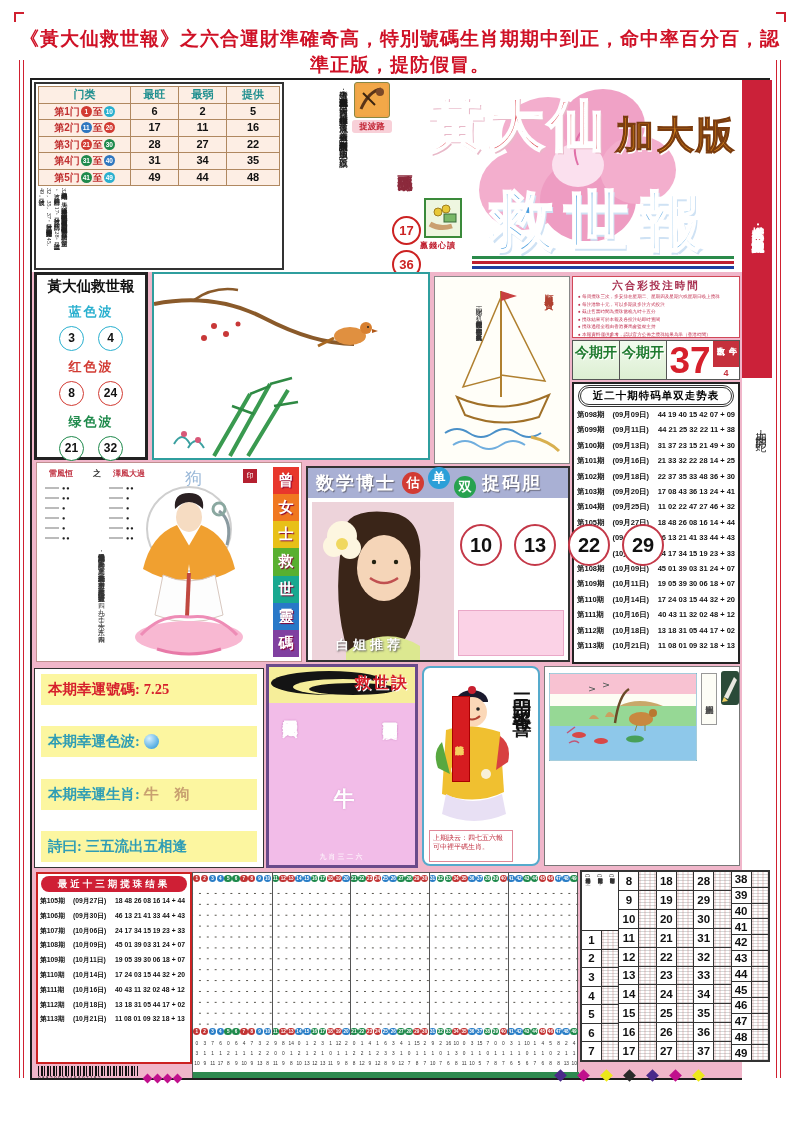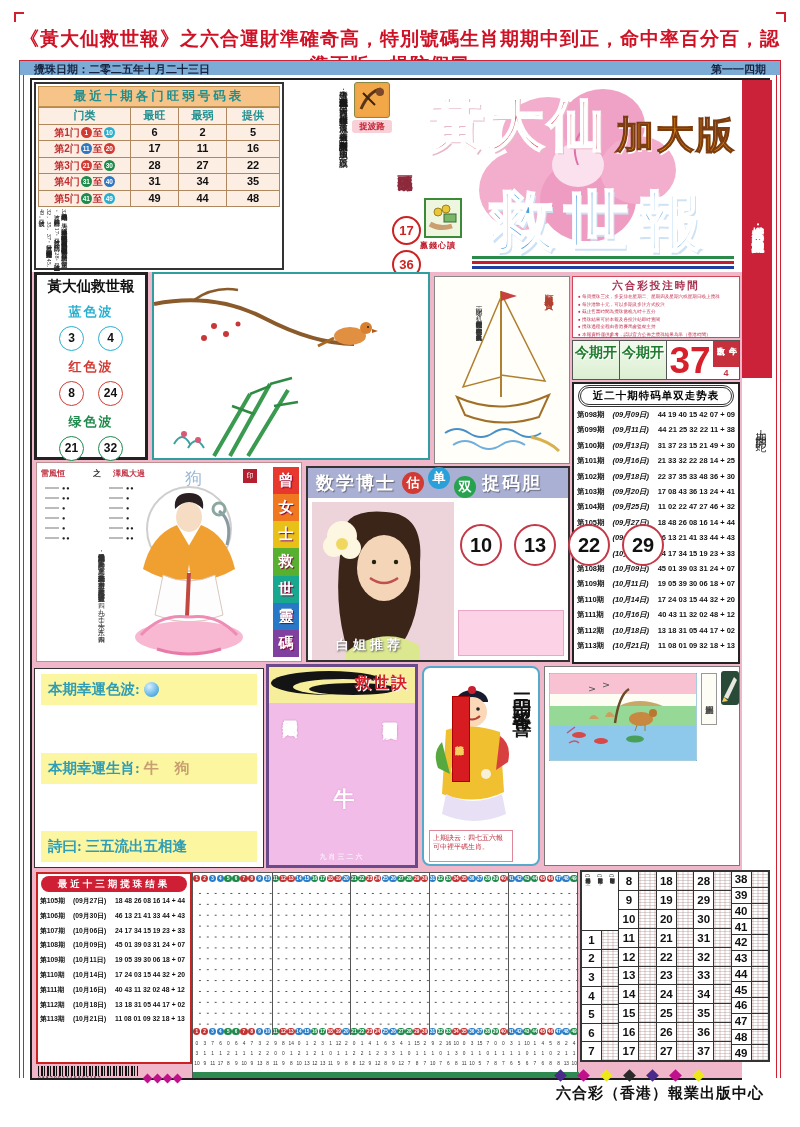--- a/index.html
+++ b/index.html
@@ -84,21 +84,21 @@
   #redside{flex:1;background:#c5303c;display:flex;flex-direction:column;}
   #redside .lbls{flex:1;display:flex;justify-content:center;gap:2px;}
   #redside .lbls span{writing-mode:vertical-rl;color:#fff;font-size:8px;font-weight:bold;line-height:10px;}
   #redside .cnt{height:12px;background:#fff;color:#c5303c;font-size:9px;font-weight:bold;text-align:center;line-height:12px;}
   
   #trend{left:540px;top:302px;width:168px;height:282px;border:2px solid #222;padding:2px 3px;}
   #trend-title{margin:1px auto 2px;width:150px;border:1.5px solid #333;border-radius:9px;outline:1px solid #333;
                outline-offset:1px;font-size:10.5px;font-weight:bold;text-align:center;letter-spacing:1px;padding:1px 0;}
   .trend-row{display:flex;font-size:7.5px;line-height:15.4px;white-space:nowrap;color:#111;font-weight:bold;}
   .trend-row .iss{width:36px;}
-  .trend-row .dt{width:46px;font-style:italic;}
+  .trend-row .dt{width:46px;}
   
   #goddess{left:4px;top:382px;width:266px;height:200px;border:1.5px solid #c09090;}
   .hexhead{position:absolute;font-size:8px;font-weight:bold;color:#c03040;font-family:"Liberation Serif",serif;}
   .yao-row{display:flex;align-items:center;gap:3px;height:10px;}
   .yao-lab{width:14px;height:2px;background:#bbb;}
   .yao-dots{font-size:5.5px;color:#222;letter-spacing:1px;}
   #g-zodiac{left:148px;top:4px;font-size:17px;color:#9ab8d8;font-family:"Liberation Serif",serif;}
   #g-seal{left:206px;top:6px;width:14px;height:14px;background:#b52030;color:#fff;font-size:7px;
           text-align:center;line-height:14px;}
   #g-verse{left:6px;top:86px;width:62px;height:108px;writing-mode:vertical-rl;font-size:6.8px;line-height:8.8px;
@@ -193,31 +193,26 @@
 
   <div class="abs cropmark" style="left:14px;top:12px;border-left:2px solid #d02030;"></div>
   <div class="abs cropmark" style="left:776px;top:12px;border-right:2px solid #d02030;"></div>
   <div class="abs sideline" style="left:19px;"></div>
   <div class="abs sideline" style="left:23px;"></div>
   <div class="abs sideline" style="left:776px;"></div>
   <div class="abs sideline" style="left:780px;"></div>
 
   <div class="abs" id="headline">《黃大仙救世報》之六合運財準確奇高，特別號碼生肖期期中到正，命中率百分百，認準正版，提防假冒。</div>
 
-  <div class="abs" id="datebar">
-    <span>攪珠日期：二零二五年十月二十三日</span>
-    <span>第一一四期</span>
-  </div>
 
   <div class="abs" id="frame">
     <div class="abs whiteband" style="left:0;top:0;width:740px;height:192px;"></div>
     <div class="abs" id="rightstrip"></div>
 
     <div class="box" id="hotcold">
-      <div id="hc-title">最近十期各门旺弱号码表</div>
       <div class="hc-grid" id="hc-grid">
           <div class="hc-cell hc-head">门类</div>
           <div class="hc-cell hc-head">最旺</div>
           <div class="hc-cell hc-head">最弱</div>
           <div class="hc-cell hc-head">提供</div>
           <div class="hc-cell hc-gate">
             <span>第1门</span>
             <span class="mini-ball" style="background:#d23b33">1</span>
             <span>至</span>
             <span class="mini-ball" style="background:#2ab0cf">10</span>
@@ -472,21 +467,21 @@
           </div>
           <div class="trend-row">
             <span class="iss">第113期</span>
             <span class="dt">(10月21日)</span>
             <span>11 08 01 09 32 18 + 13</span>
           </div>
         </div>
     </div>
 
     <div class="box" id="goddess">
-      <div class="hexhead" style="left:4px;top:5px;">雷風恒</div>
+      <div class="hexhead" style="left:12px;top:5px;">雷風恒</div>
       <div class="hexhead" style="left:56px;top:5px;color:#333;">之</div>
       <div class="hexhead" style="left:76px;top:5px;">澤風大過</div>
       <div class="abs" id="yao-left" style="left:8px;top:20px;">
           <div class="yao-row">
             <span class="yao-lab"></span>
             <span class="yao-dots">●●</span>
           </div>
           <div class="yao-row">
             <span class="yao-lab"></span>
             <span class="yao-dots">●●</span>
@@ -589,20 +584,24 @@
           <span class="doc-num">10</span>
           <span class="doc-num">13</span>
           <span class="doc-num">22</span>
           <span class="doc-num">29</span>
         </div>
       <div class="abs" id="doc-caption">白姐推荐</div>
       <div class="abs" id="doc-pink"></div>
     </div>
 
     <div class="box" id="lucky">
+        <div class="lucky-row">
+          <span class="lucky-red">本期幸運號碼:</span>
+          <span class="lucky-red">7.25</span>
+        </div>
         <div class="lucky-row">
           <span>本期幸運色波:</span>
           <span class="blueball"></span>
         </div>
         <div class="lucky-row">
           <span>本期幸運生肖:</span>
           <span class="zodiac-chars">牛 狗</span>
         </div>
         <div class="lucky-row">
           <span>詩曰: 三五流出五相逢</span>
@@ -1202,14 +1201,13 @@
           </div>
         </div>
       </div>
 
     <div class="abs" id="barcode"></div>
     <div class="abs" id="barcode-num">0883002745607153</div>
     <div class="abs" id="diamonds-left" style="left:112px;top:988px;"><span class="diamond" style="background:#c0108c;margin-right:3px;width:7px;height:7px;"></span><span class="diamond" style="background:#c0108c;margin-right:3px;width:7px;height:7px;"></span><span class="diamond" style="background:#c0108c;margin-right:3px;width:7px;height:7px;"></span><span class="diamond" style="background:#c0108c;margin-right:3px;width:7px;height:7px;"></span></div>
     <div class="abs" id="diamonds-mid" style="left:524px;top:986px;z-index:70;"><span class="diamond" style="background:#4a2a8a"></span><span class="diamond" style="background:#c0108c"></span><span class="diamond" style="background:#ece81a"></span><span class="diamond" style="background:#2a2a2a"></span><span class="diamond" style="background:#4a2a8a"></span><span class="diamond" style="background:#c0108c"></span><span class="diamond" style="background:#ece81a"></span></div>
   </div>
 
-  <div class="abs" id="publisher">六合彩（香港）報業出版中心</div>
 </div>
 
 </body></html>

